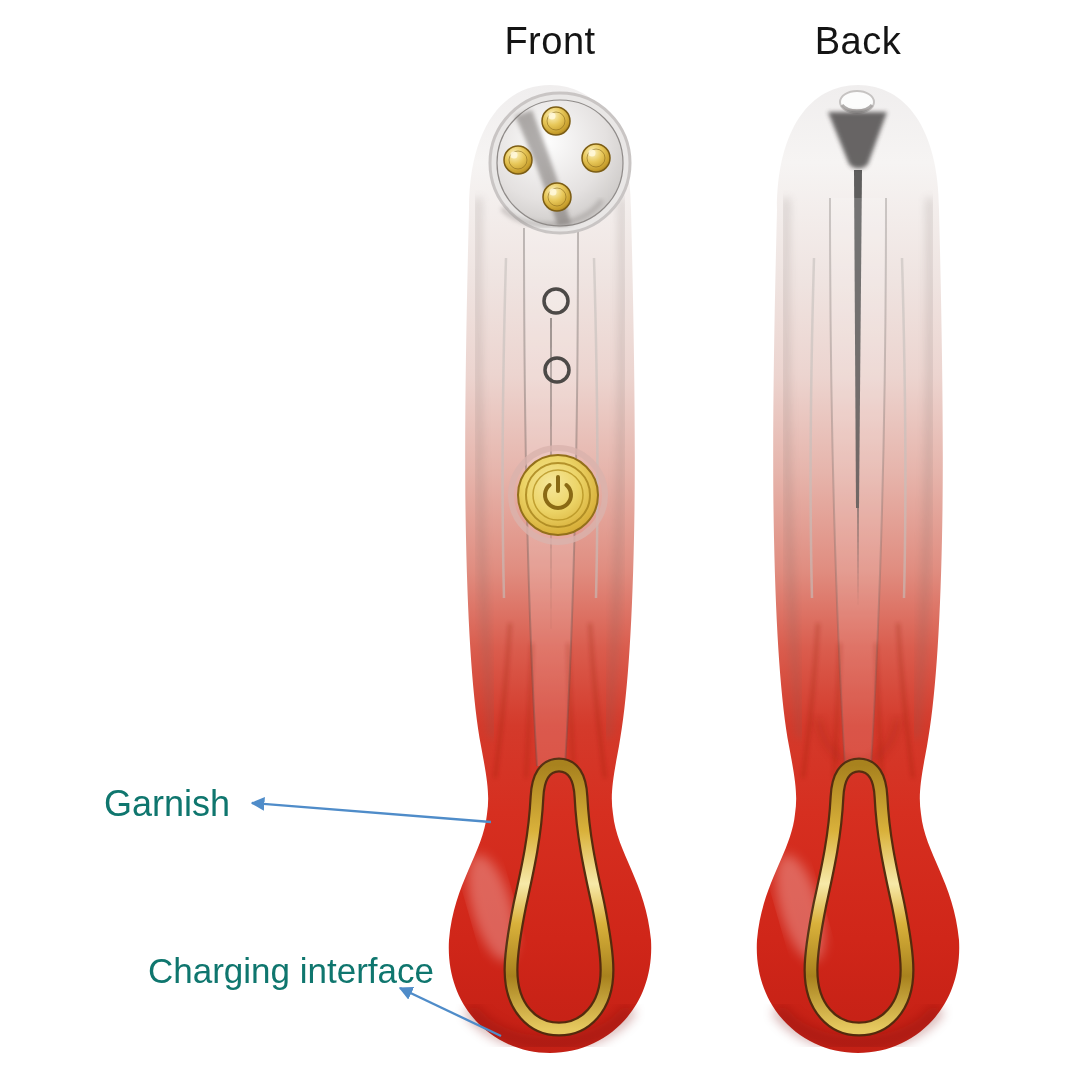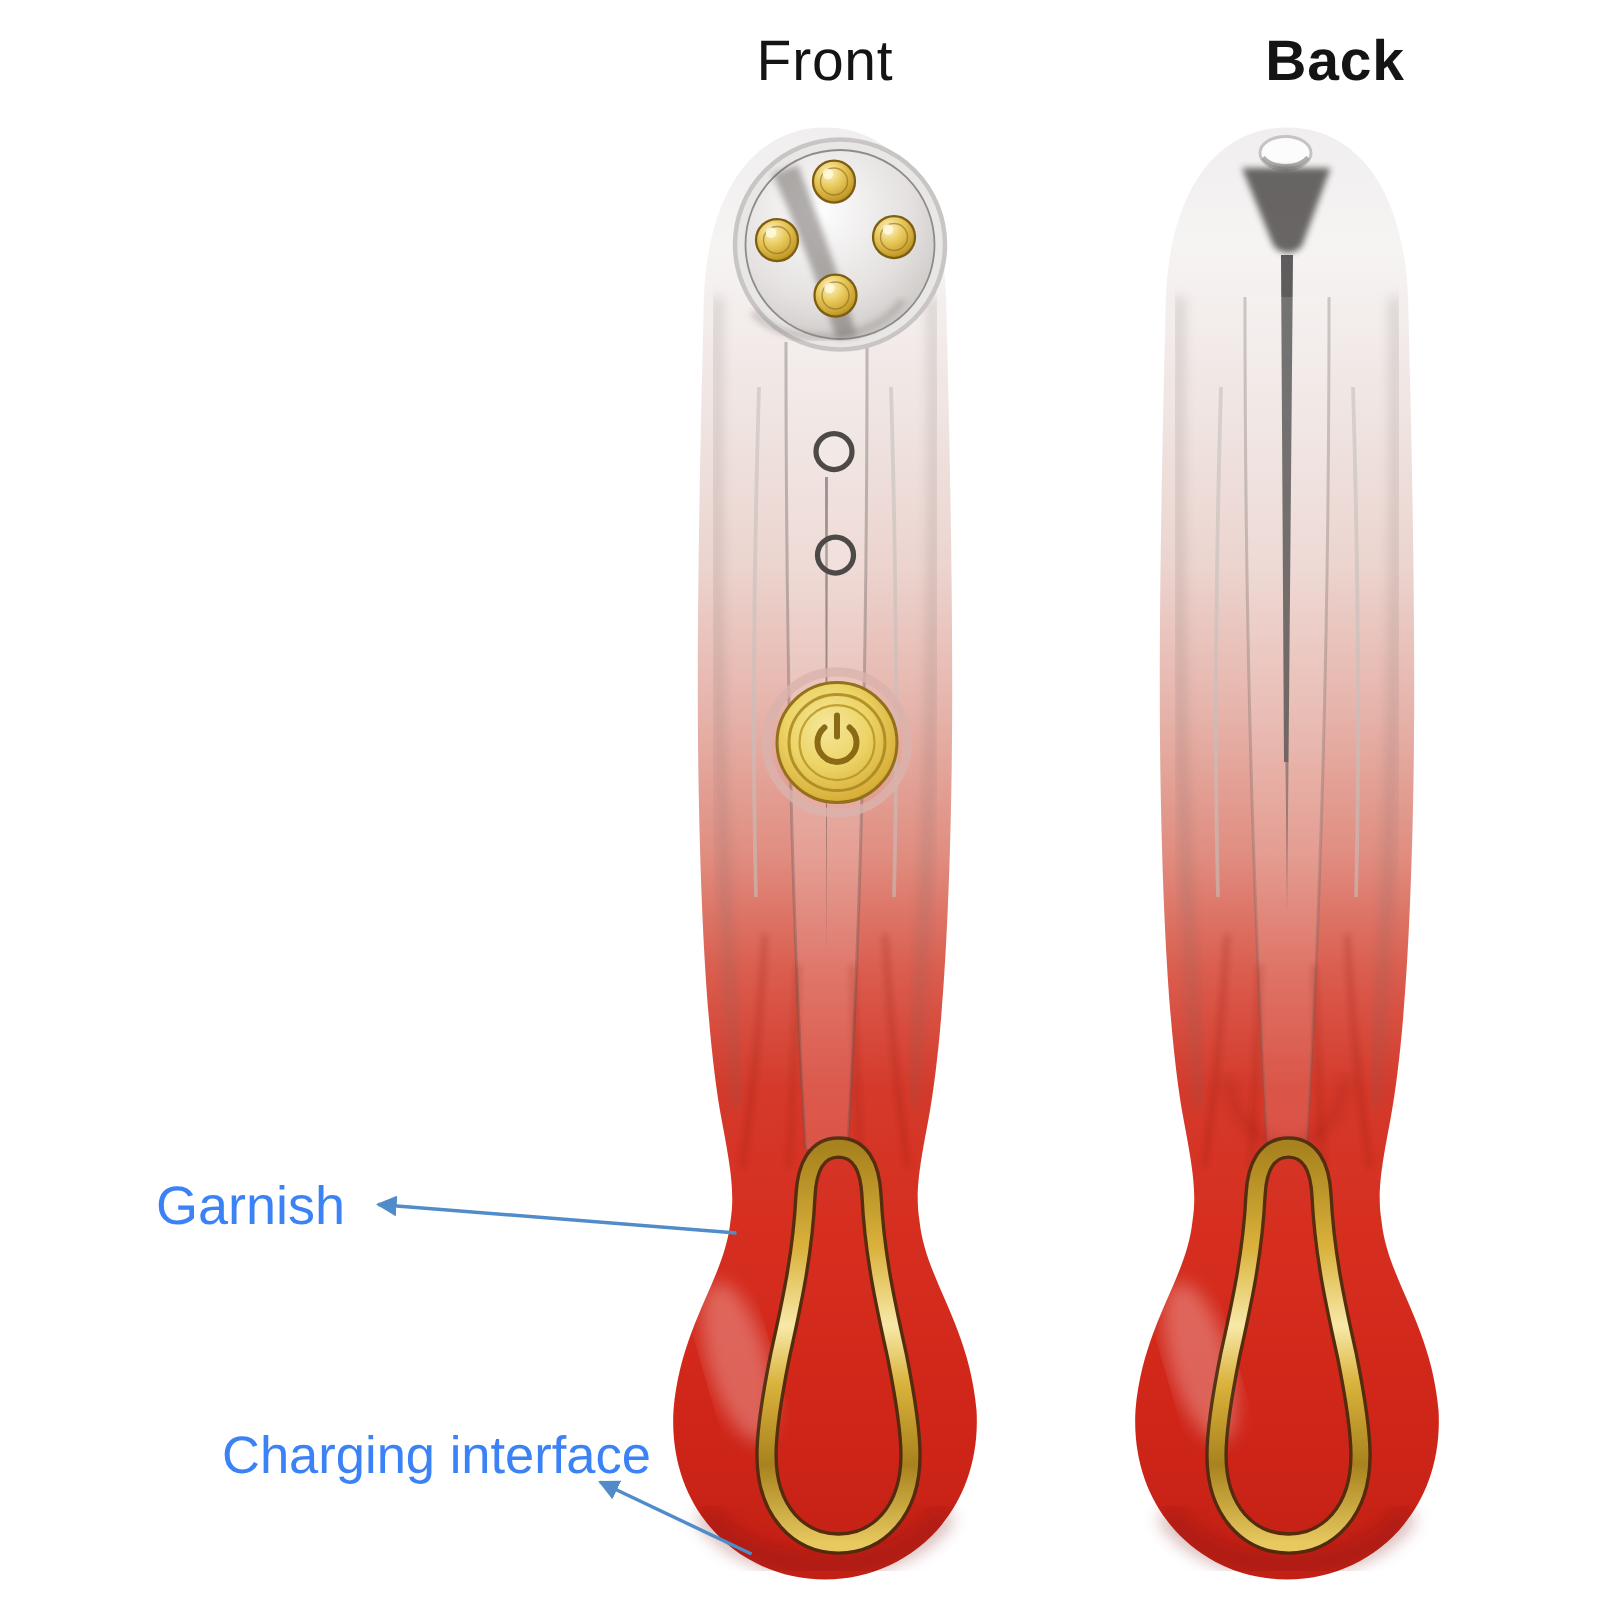--- a/index.html
+++ b/index.html
@@ -13,25 +13,25 @@
   .view-label{
     position:absolute;
     top:20px;
     width:220px;
     text-align:center;
     font-size:38px;
     color:#141414;
     letter-spacing:0.5px;
   }
   #front-label{left:440px;}
-  #back-label{left:780px;font-weight:bold;}
+  #back-label{left:748px;}
   .callout-label{
     position:absolute;
     font-size:36px;
-    color:#3b82f6;
+    color:#0f766e;
     white-space:nowrap;
   }
   #garnish-label{left:104px;top:783px;}
   #charging-label{left:104px;top:951px;font-size:35px;margin-left:44px;}
   .device-svg{position:absolute;top:78px;width:220px;height:985px;}
   #front-device{left:440px;}
   #back-device{left:748px;}
   #annotation-overlay{position:absolute;left:0;top:0;width:1080px;height:1080px;}
 </style>
 </head>

